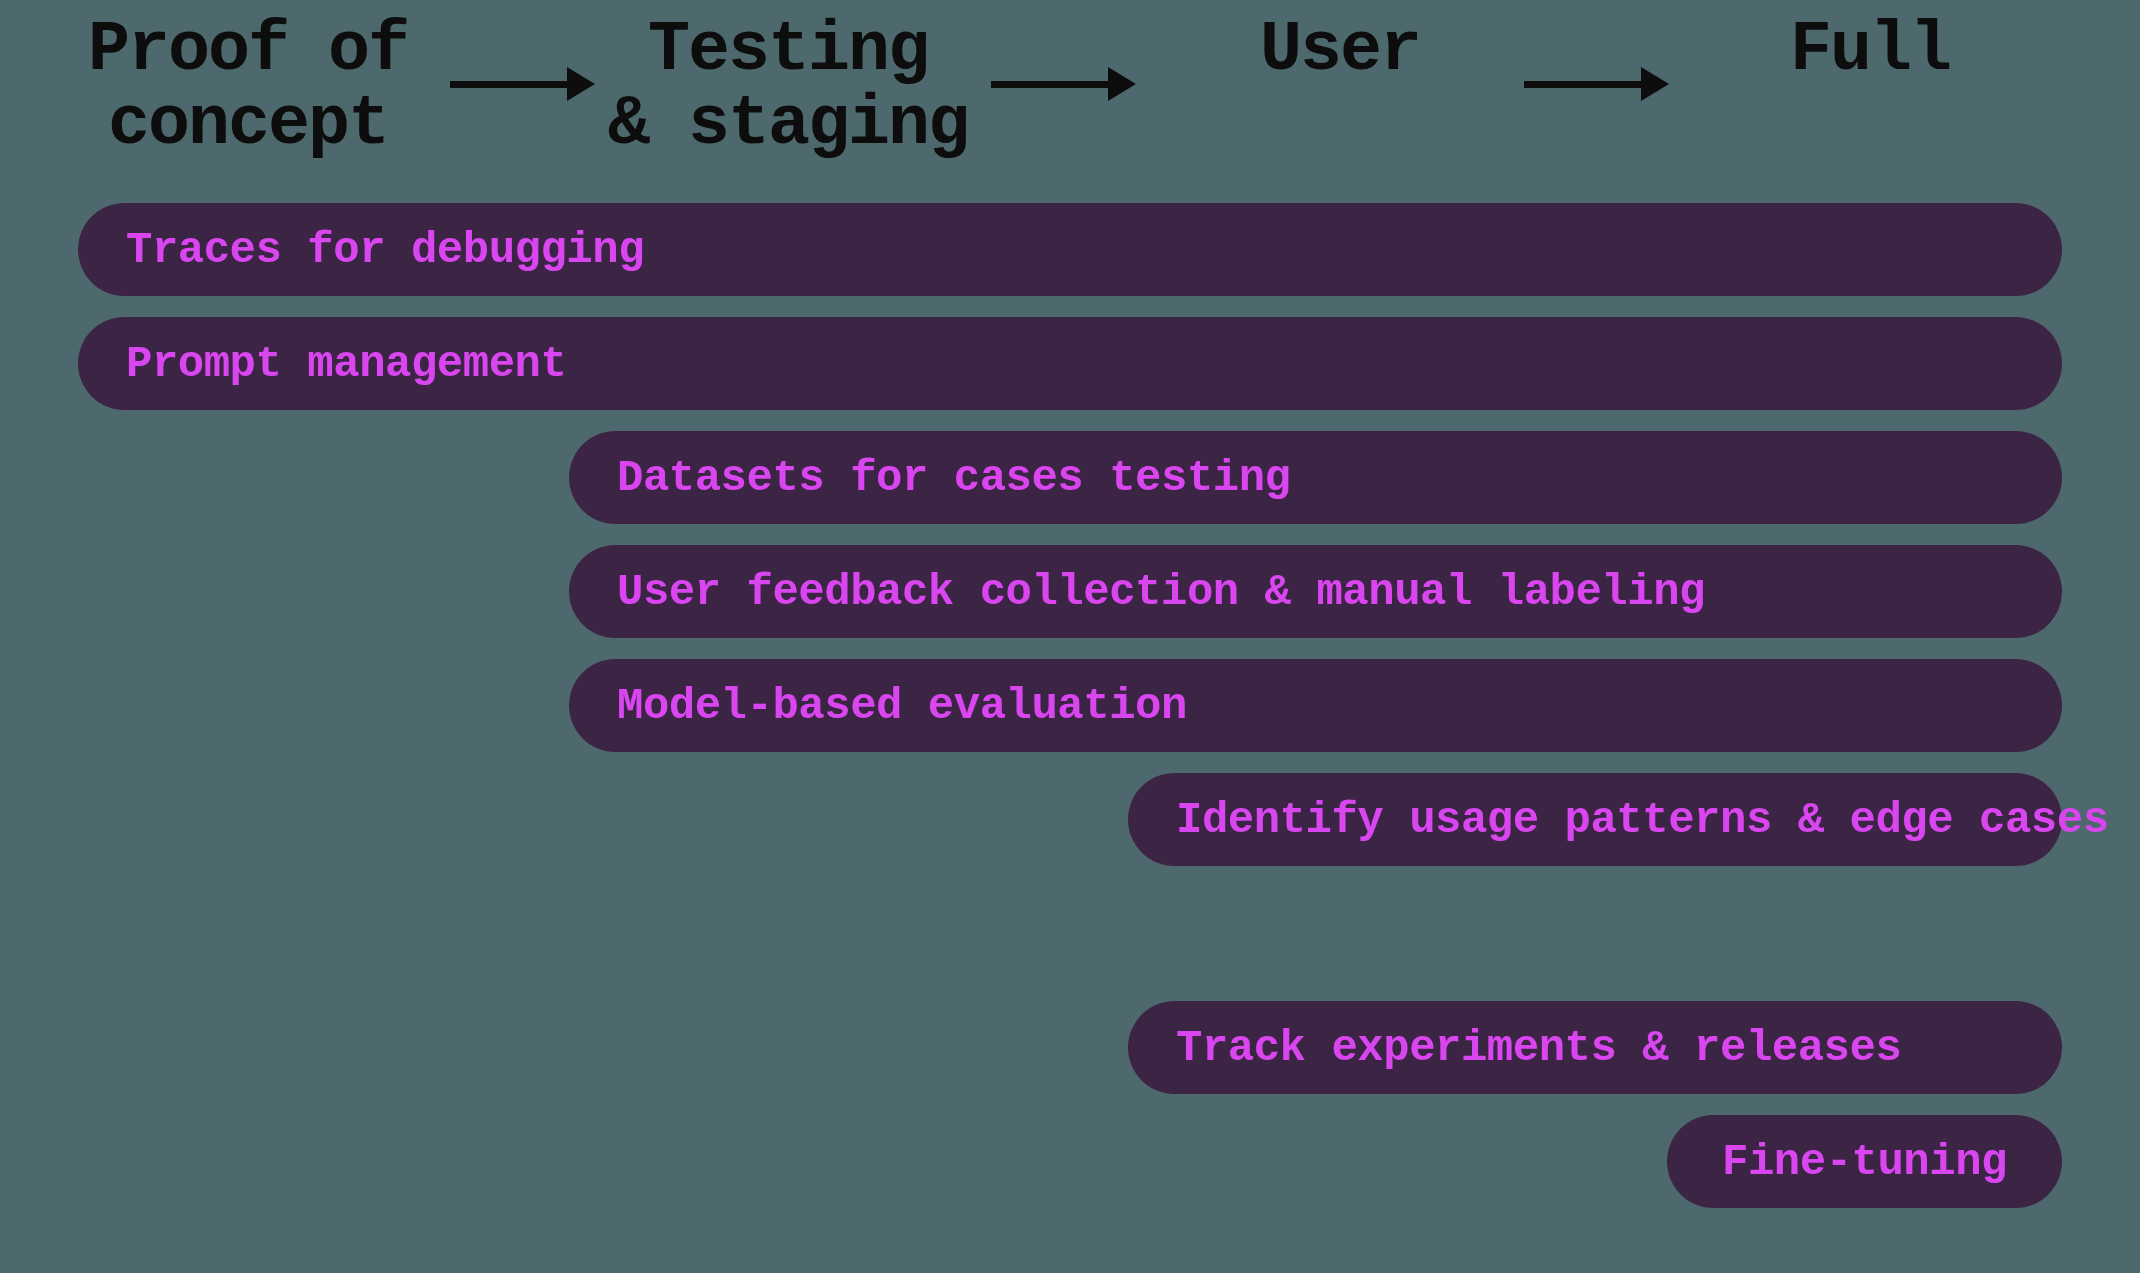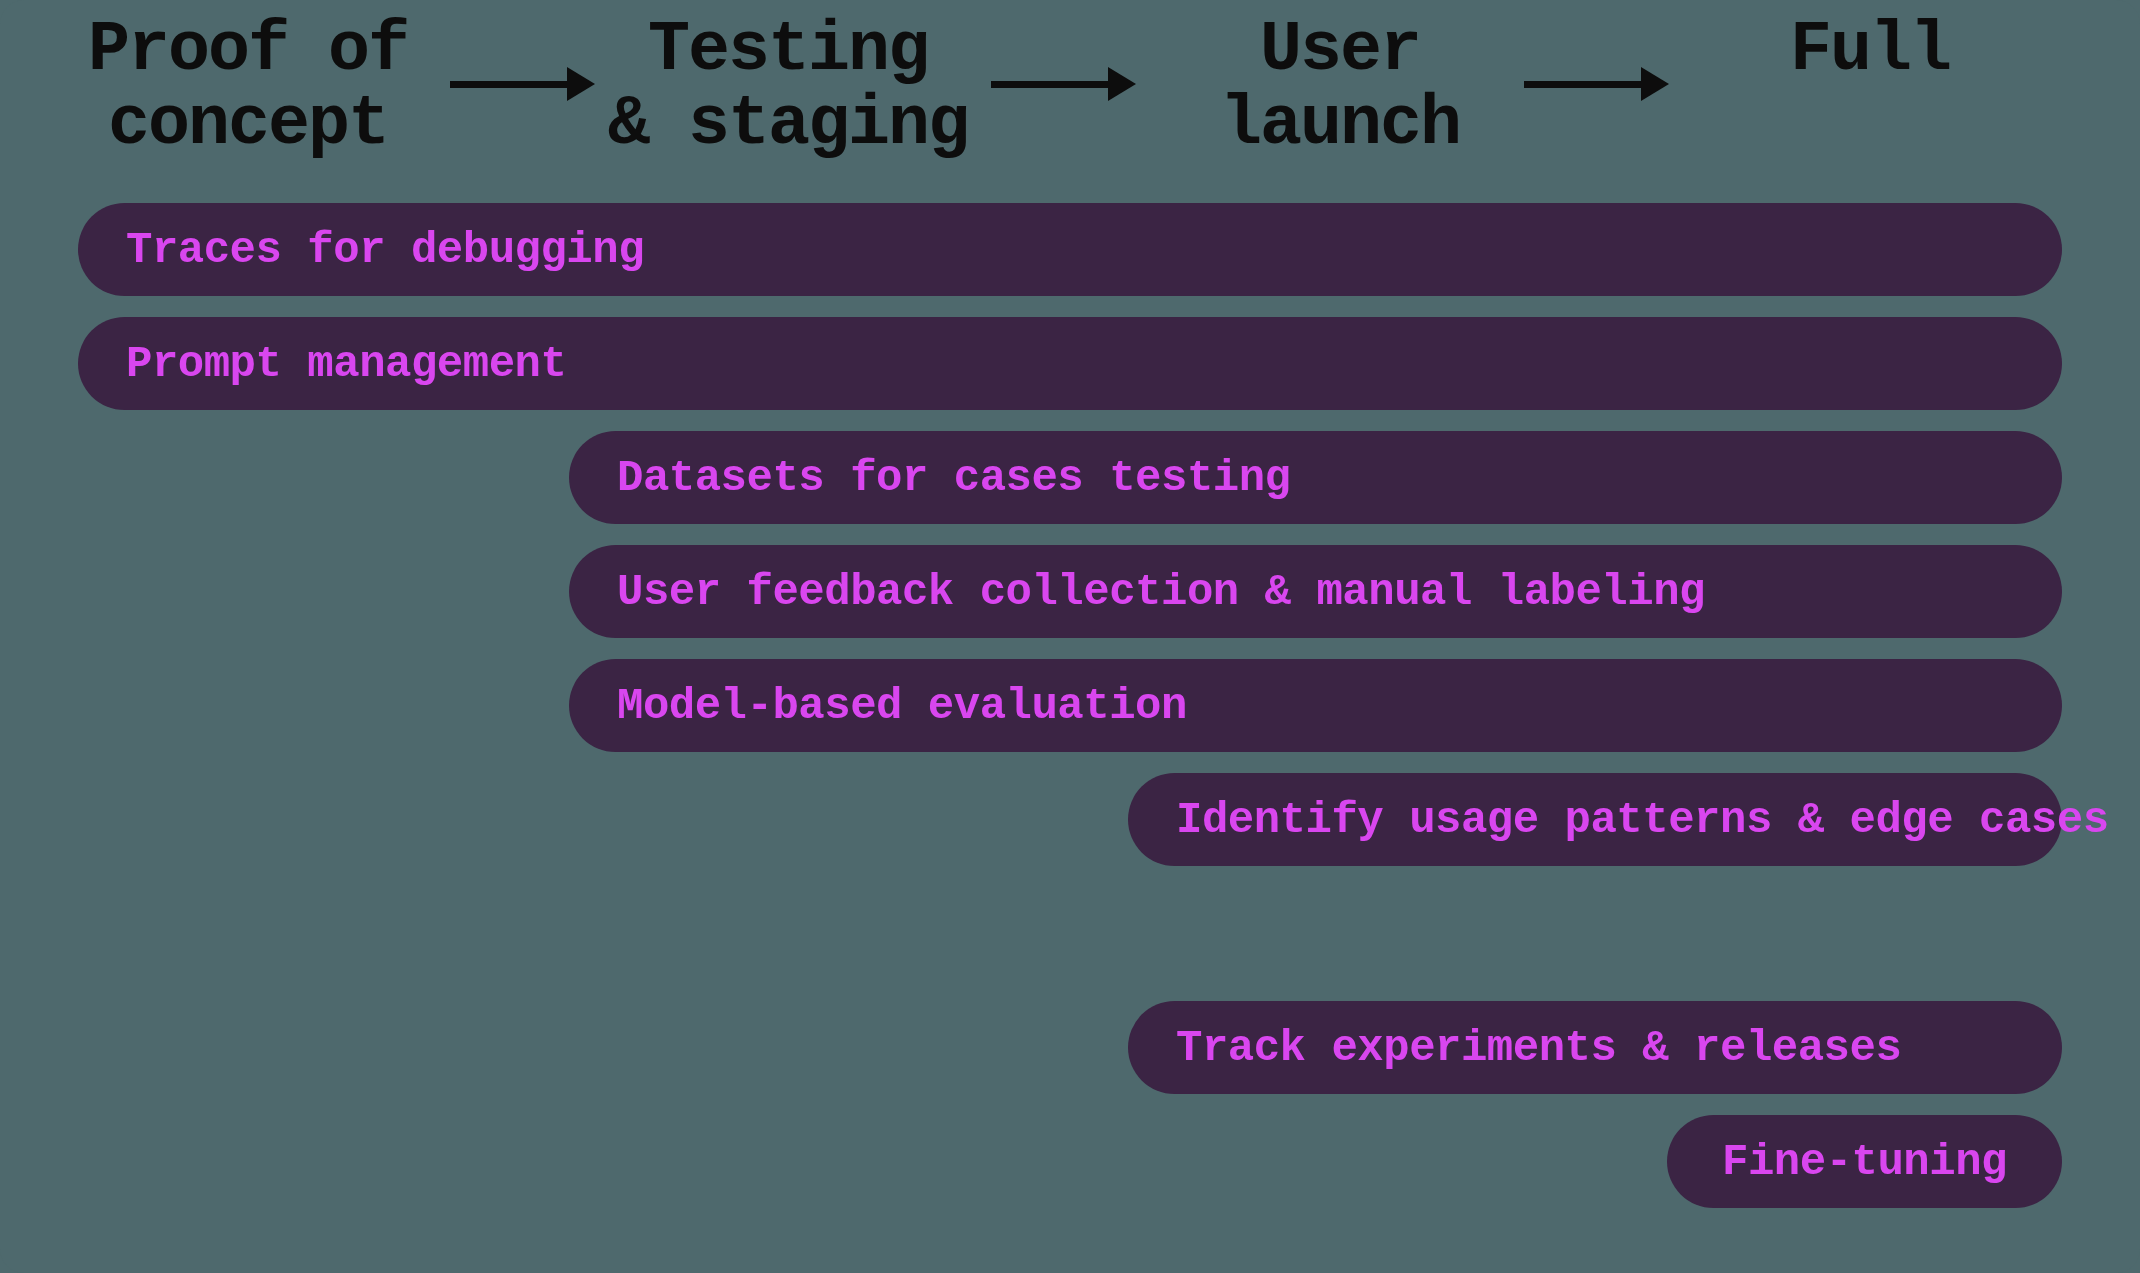--- a/index.html
+++ b/index.html
@@ -84,21 +84,20 @@
   <div class="stage-label" style="left:248px">
     <span class="stage-line">Proof of</span>
     <span class="stage-line">concept</span>
   </div>
   <div class="stage-label" style="left:788px">
     <span class="stage-line">Testing</span>
     <span class="stage-line">&amp; staging</span>
   </div>
   <div class="stage-label" style="left:1340px">
     <span class="stage-line">User</span>
-    <span class="stage-line">launch</span>
   </div>
   <div class="stage-label" style="left:1870px">
     <span class="stage-line">Full</span>
   </div>
 
   <div class="flow-arrow" style="left:450px">
     <span class="arrow-line"></span>
     <span class="arrow-head"></span>
   </div>
   <div class="flow-arrow" style="left:991px">

